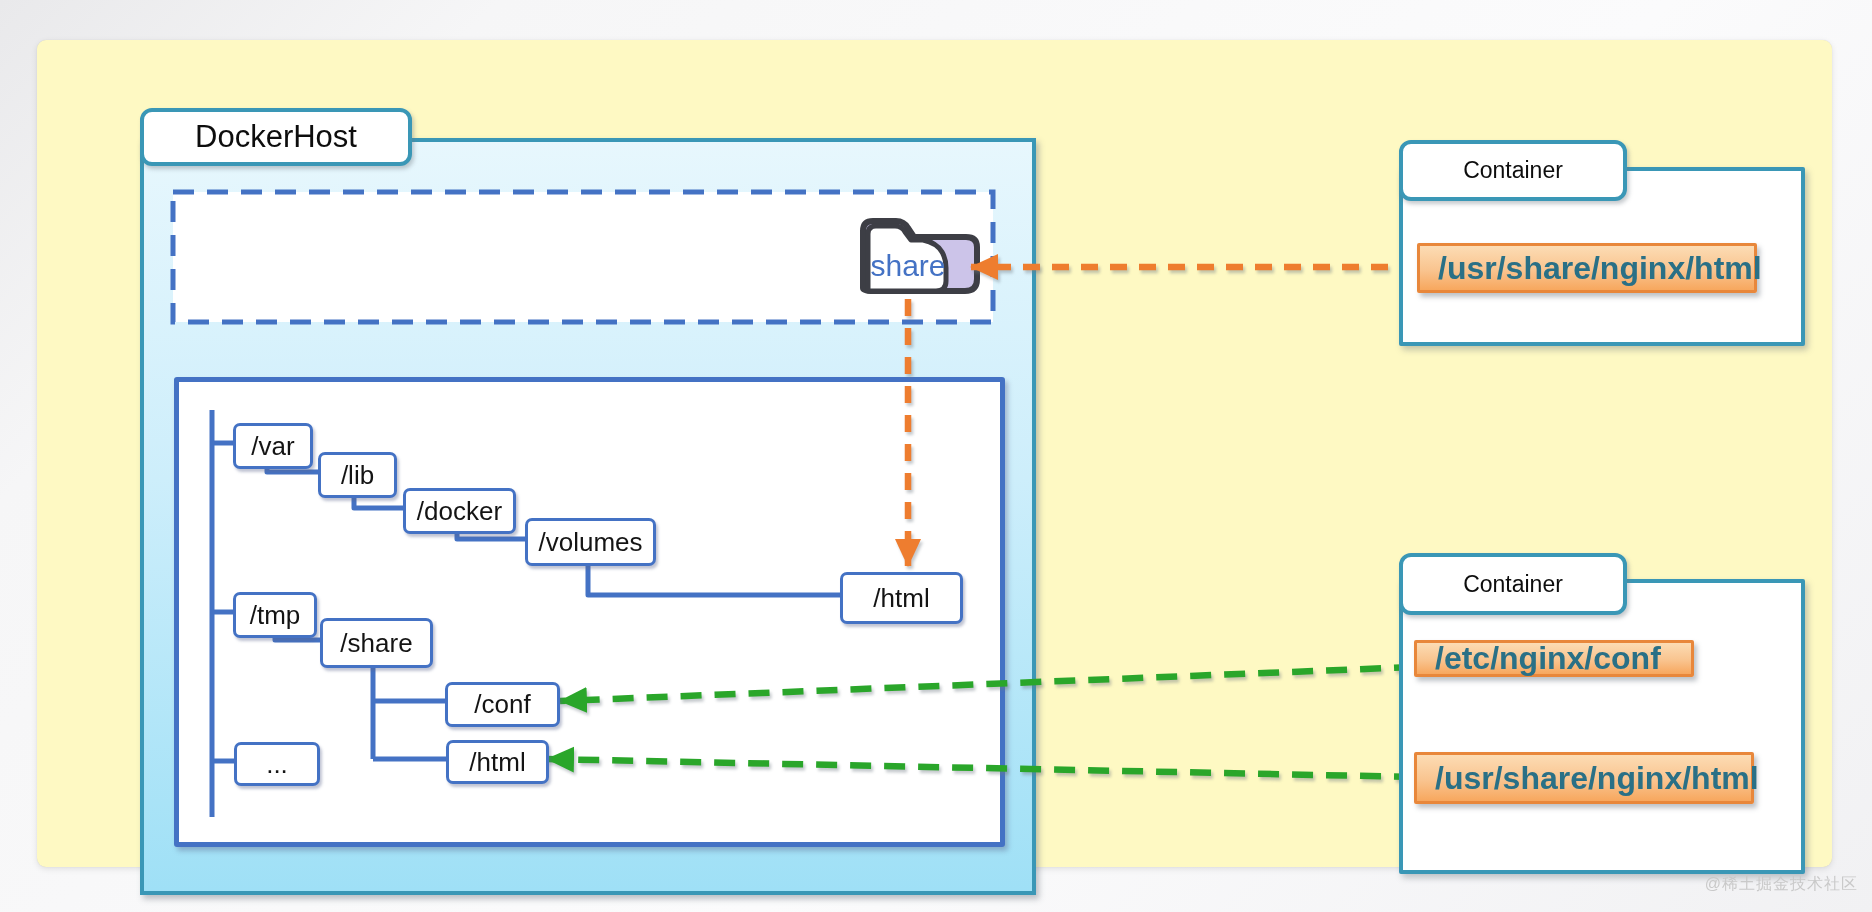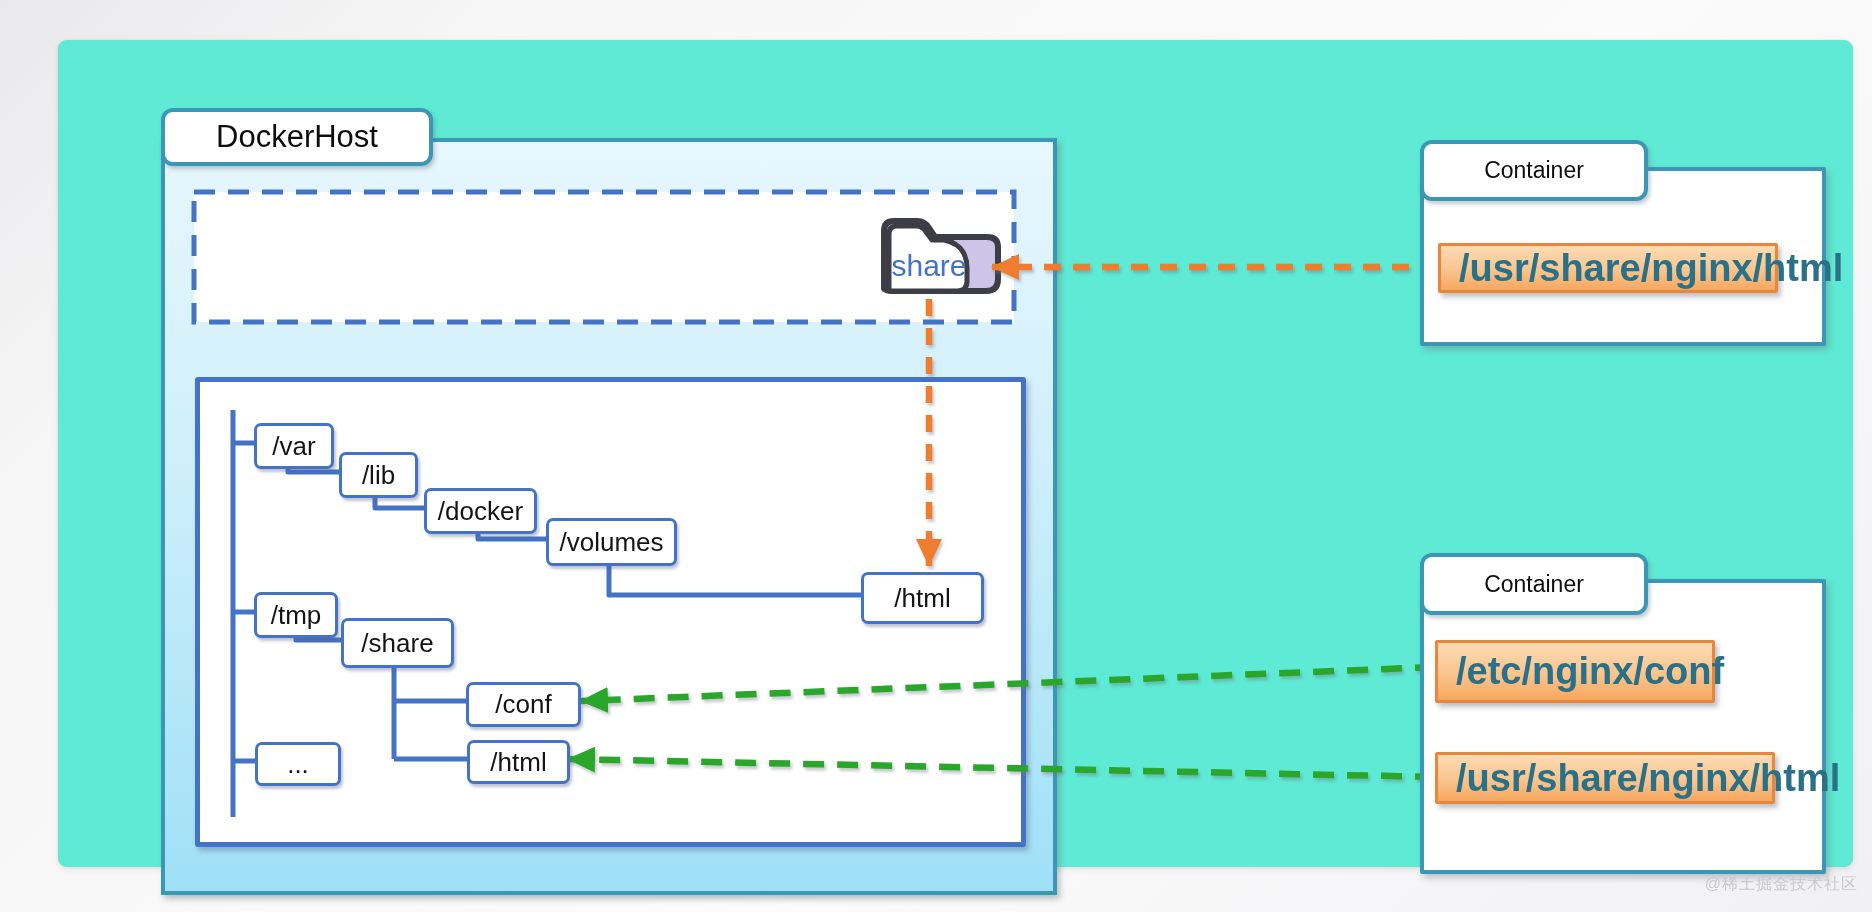--- a/index.html
+++ b/index.html
@@ -3,23 +3,22 @@
 <meta charset="utf-8">
 <style>
   html,body{margin:0;padding:0;}
   body{
     width:1872px;height:912px;position:relative;overflow:hidden;
     font-family:"Liberation Sans","DejaVu Sans",sans-serif;
     background:linear-gradient(135deg,#e9e9eb 0%,#f6f6f7 18%,#fbfbfc 60%,#f1f1f3 100%);
   }
   .card{
     position:absolute;left:37px;top:40px;width:1795px;height:827px;
-    background:#5eead4;border-radius:9px;
+    background:#fef9c3;border-radius:9px;
     box-shadow:0 2px 6px rgba(0,0,0,.10), 0 0 1px rgba(0,0,0,.12);
-    margin-left:21px;
   }
   .abs{position:absolute;}
   
   .host-box{
     left:103px;top:98px;width:888px;height:749px;z-index:1;
     background:linear-gradient(180deg,var(--host-fill-top) 0%, #cdeefb 45%, var(--host-fill-bottom) 100%);
     border:4px solid var(--container-border-teal);
     box-shadow:3px 4px 6px rgba(110,120,130,.45);
   }
   .fs-box{
@@ -53,30 +52,30 @@
   }
   
   .cont-box{
     z-index:3;background:#ffffff;border:4px solid var(--container-border-teal);border-radius:2px;
     box-shadow:3px 4px 6px rgba(110,120,130,.40);
   }
   .cont-label{font-size:23px;}
   .path-box{
     z-index:4;border:3px solid var(--path-box-border);border-radius:2px;
     background:linear-gradient(180deg,var(--path-box-fill-top) 0%, #f9c48f 55%, var(--path-box-fill-bottom) 100%);
-    color:var(--path-box-text);font-size:38px;font-weight:bold;
+    color:var(--path-box-text);font-size:32px;font-weight:bold;
     display:flex;align-items:center;padding-left:18px;box-sizing:border-box;
     box-shadow:3px 4px 5px rgba(110,120,130,.45);
   }
   .cont1-box{left:1362px;top:127px;width:398px;height:171px;}
   .cont1-label{left:1362px;top:100px;width:220px;height:53px;}
   .cont1-path0{left:1380px;top:203px;width:340px;height:50px;}
   .cont2-box{left:1362px;top:539px;width:398px;height:287px;}
   .cont2-label{left:1362px;top:513px;width:220px;height:54px;}
-  .cont2-path0{left:1377px;top:600px;width:280px;height:63px;}
+  .cont2-path0{left:1377px;top:600px;width:280px;height:37px;}
   .cont2-path1{left:1377px;top:712px;width:340px;height:52px;}
   
   .watermark{
     right:14px;top:874px;z-index:5;font-size:16px;color:#c9c9c9;letter-spacing:1px;
   }
   
   .volumes-rect{fill:#ffffff;stroke:var(--tree-blue);stroke-width:5;stroke-dasharray:21 13;}
   .conn{fill:none;stroke:var(--tree-blue);stroke-width:5;stroke-linejoin:round;}
   .orange-line{fill:none;stroke:var(--arrow-orange);stroke-width:6.5;stroke-dasharray:17 12;}
   .green-line{fill:none;stroke:var(--arrow-green);stroke-width:6.5;stroke-dasharray:21 13;}

